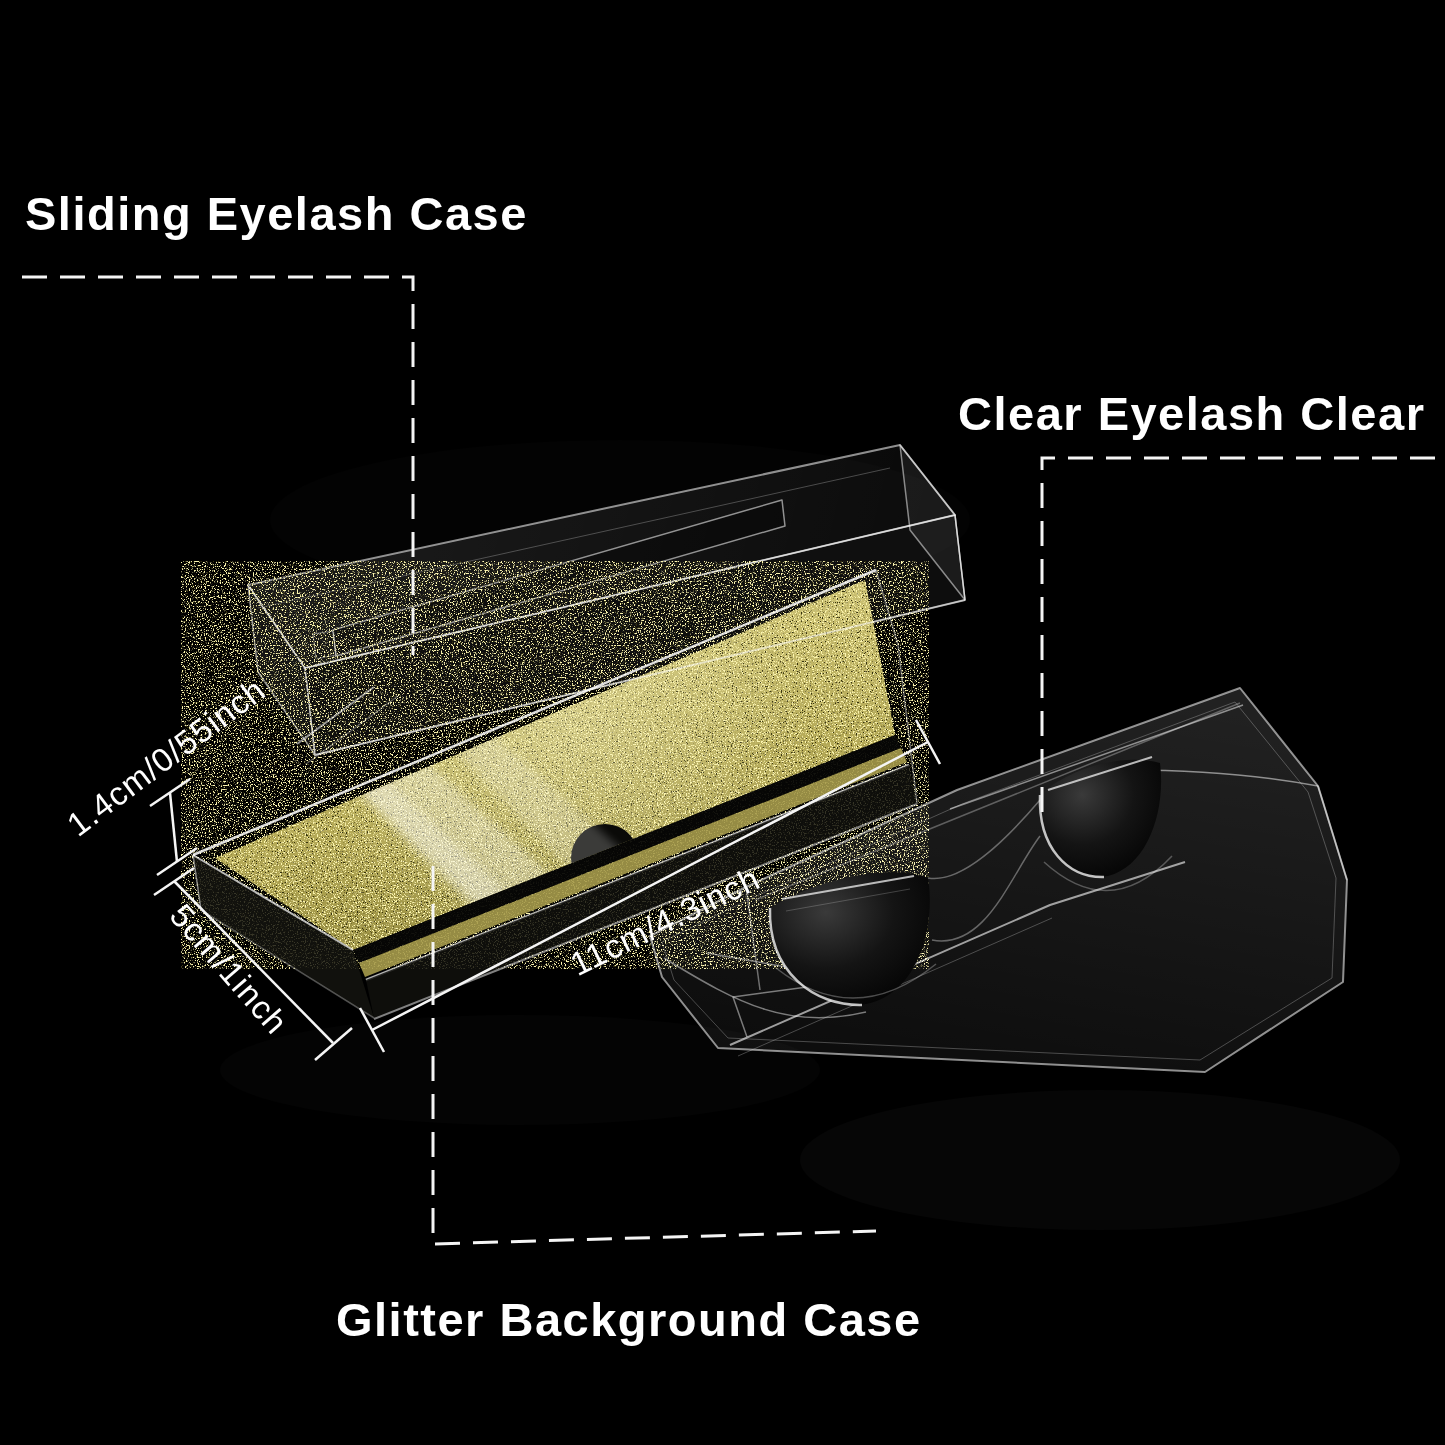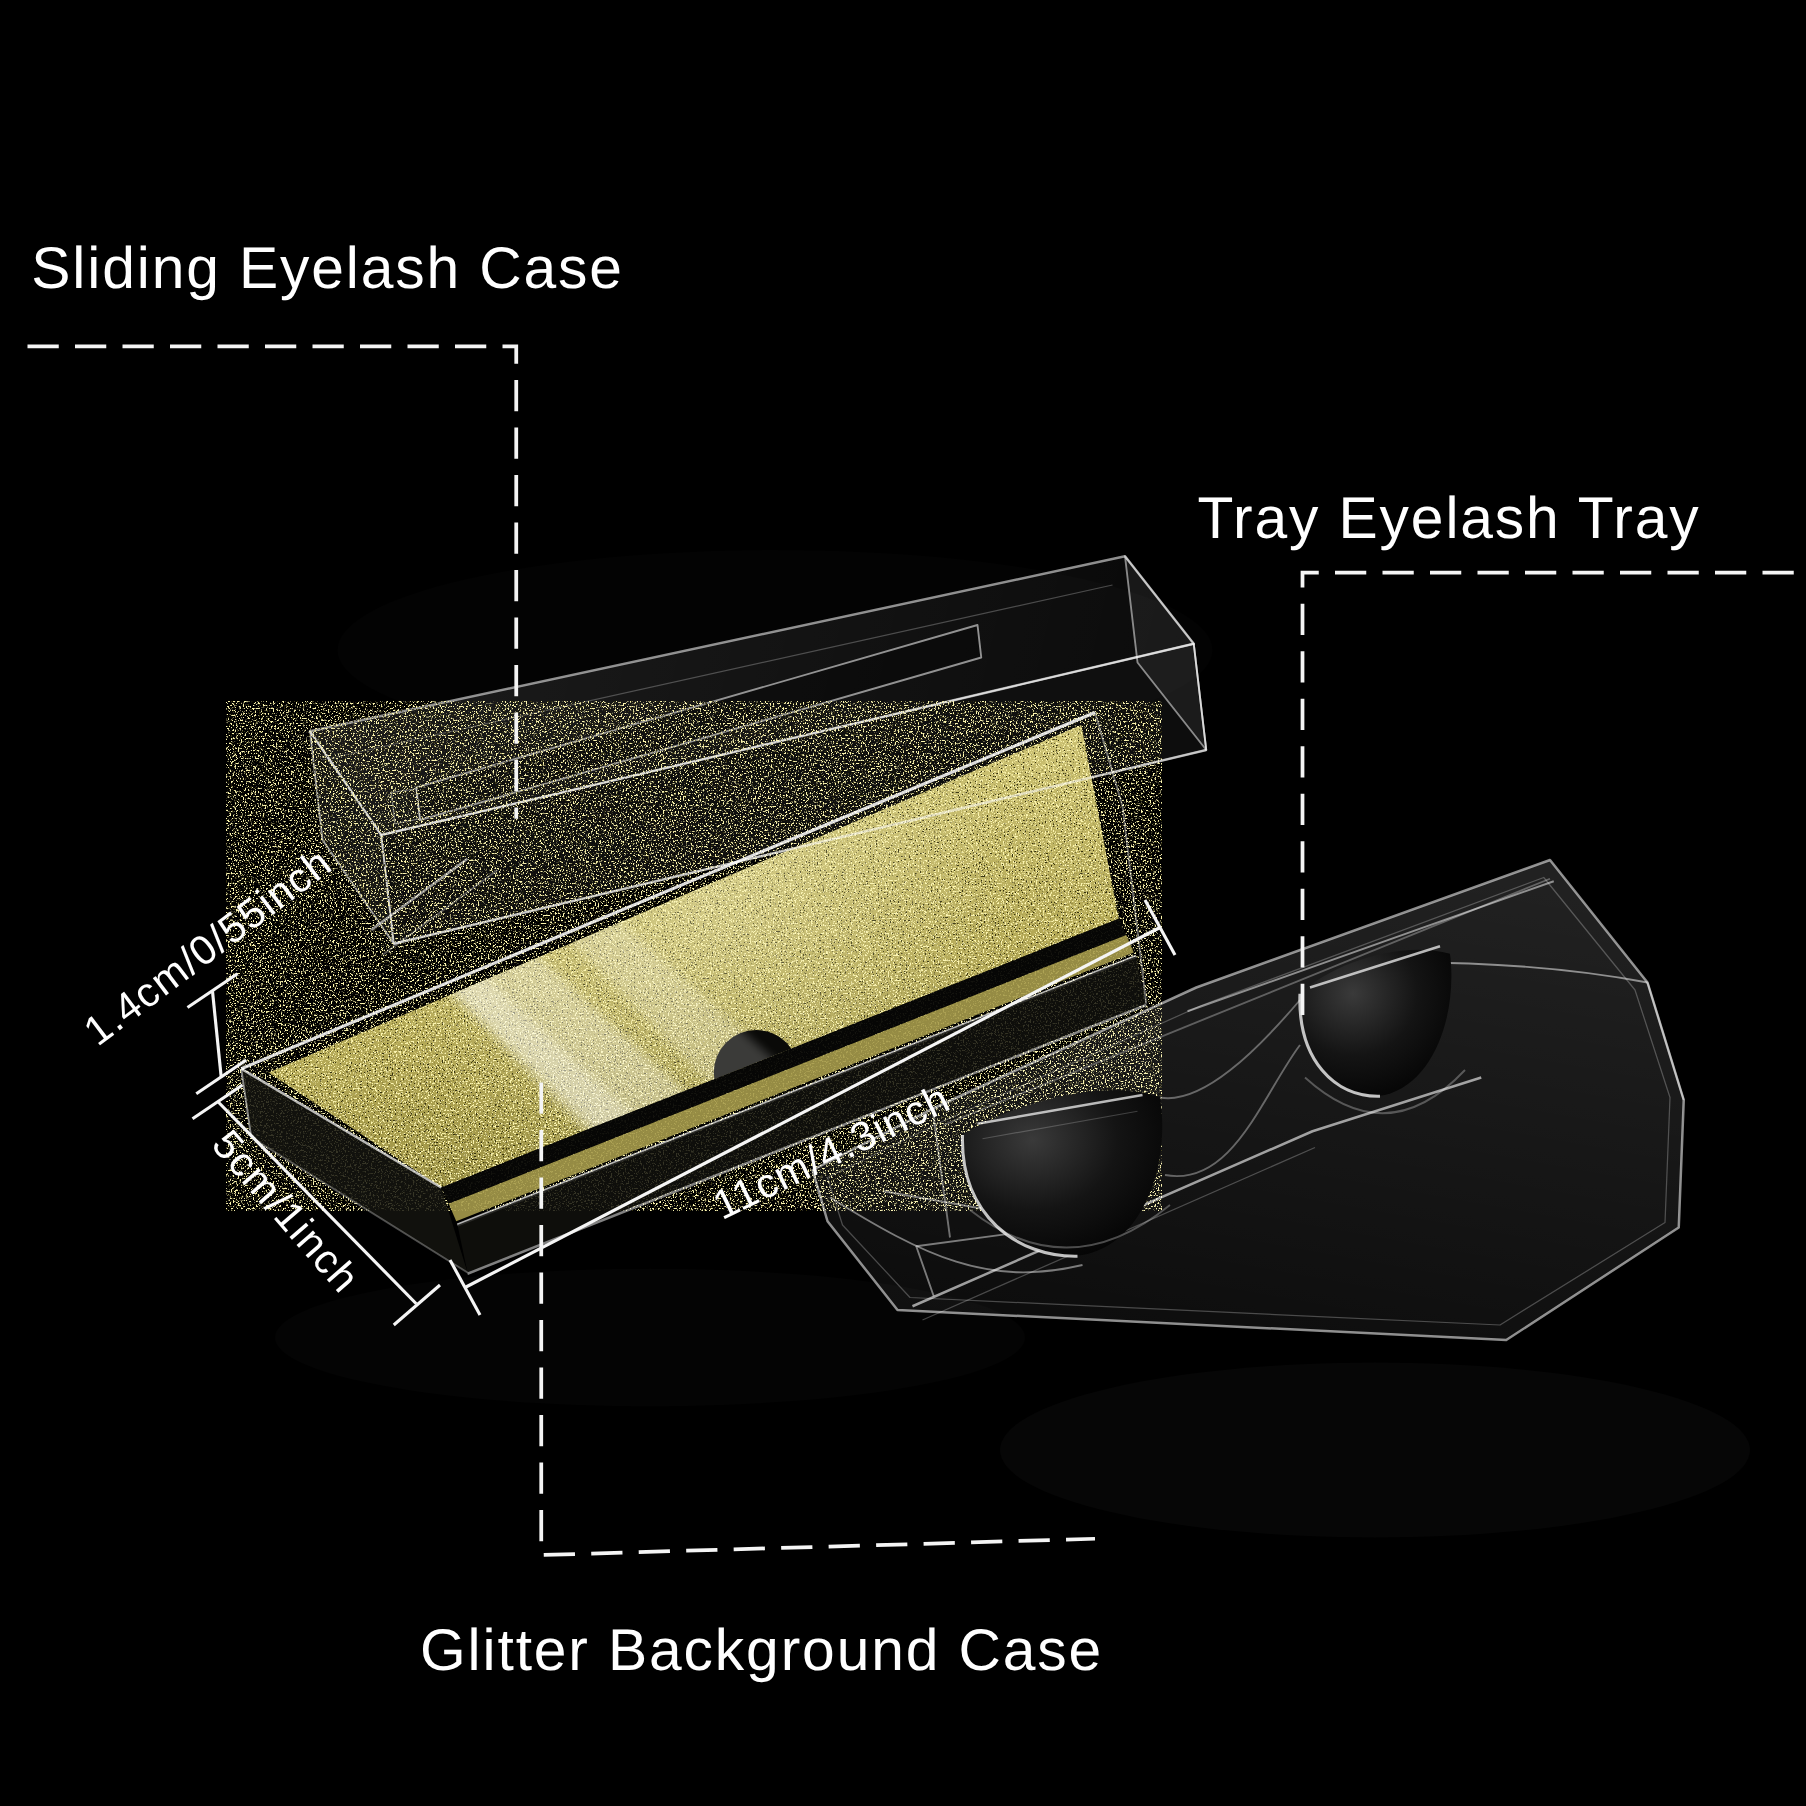--- a/index.html
+++ b/index.html
@@ -5,21 +5,21 @@
   html,body{
     margin:0; padding:0; background:#000;
     font-family:"Liberation Sans", sans-serif;
   }
   .stage{
     position:relative; width:1445px; height:1445px;
     background:#000; overflow:hidden; margin:0 auto;
   }
   .scene-svg{ position:absolute; inset:0; width:1445px; height:1445px; }
   .main-label{
-    position:absolute; color:#fff; font-size:47px; font-weight:400;
+    position:absolute; color:#fff; font-size:47px; font-weight:700;
     letter-spacing:1.5px; white-space:nowrap; line-height:1;
   }
   .dim-label{
     position:absolute; color:#fff; font-size:33px; font-weight:400;
     letter-spacing:1px; white-space:nowrap; line-height:1;
     transform-origin:center center;
   }
   #label-sliding-case{ left:25px; top:190px; }
   #label-clear-tray{ left:958px; top:390px; }
   #label-glitter-paper{ left:336px; top:1296px; }
@@ -174,20 +174,20 @@
       </g>
       <g>
         <path d="M372,1030 L928,742"></path>
         <path d="M360,1008 L384,1052"></path>
         <path d="M916,720 L940,764"></path>
       </g>
     </g>
   </svg>
 
   <div class="main-label" id="label-sliding-case">Sliding Eyelash Case</div>
-  <div class="main-label" id="label-clear-tray">Tray Eyelash Tray</div>
+  <div class="main-label" id="label-clear-tray">Clear Eyelash Clear</div>
   <div class="main-label" id="label-glitter-paper">Glitter Background Case</div>
 
   <div class="dim-label" id="dim-height">1.4cm/0/55inch</div>
   <div class="dim-label" id="dim-width">5cm/1inch</div>
   <div class="dim-label" id="dim-length">11cm/4.3inch</div>
 
 </div>
 
 </body></html>

